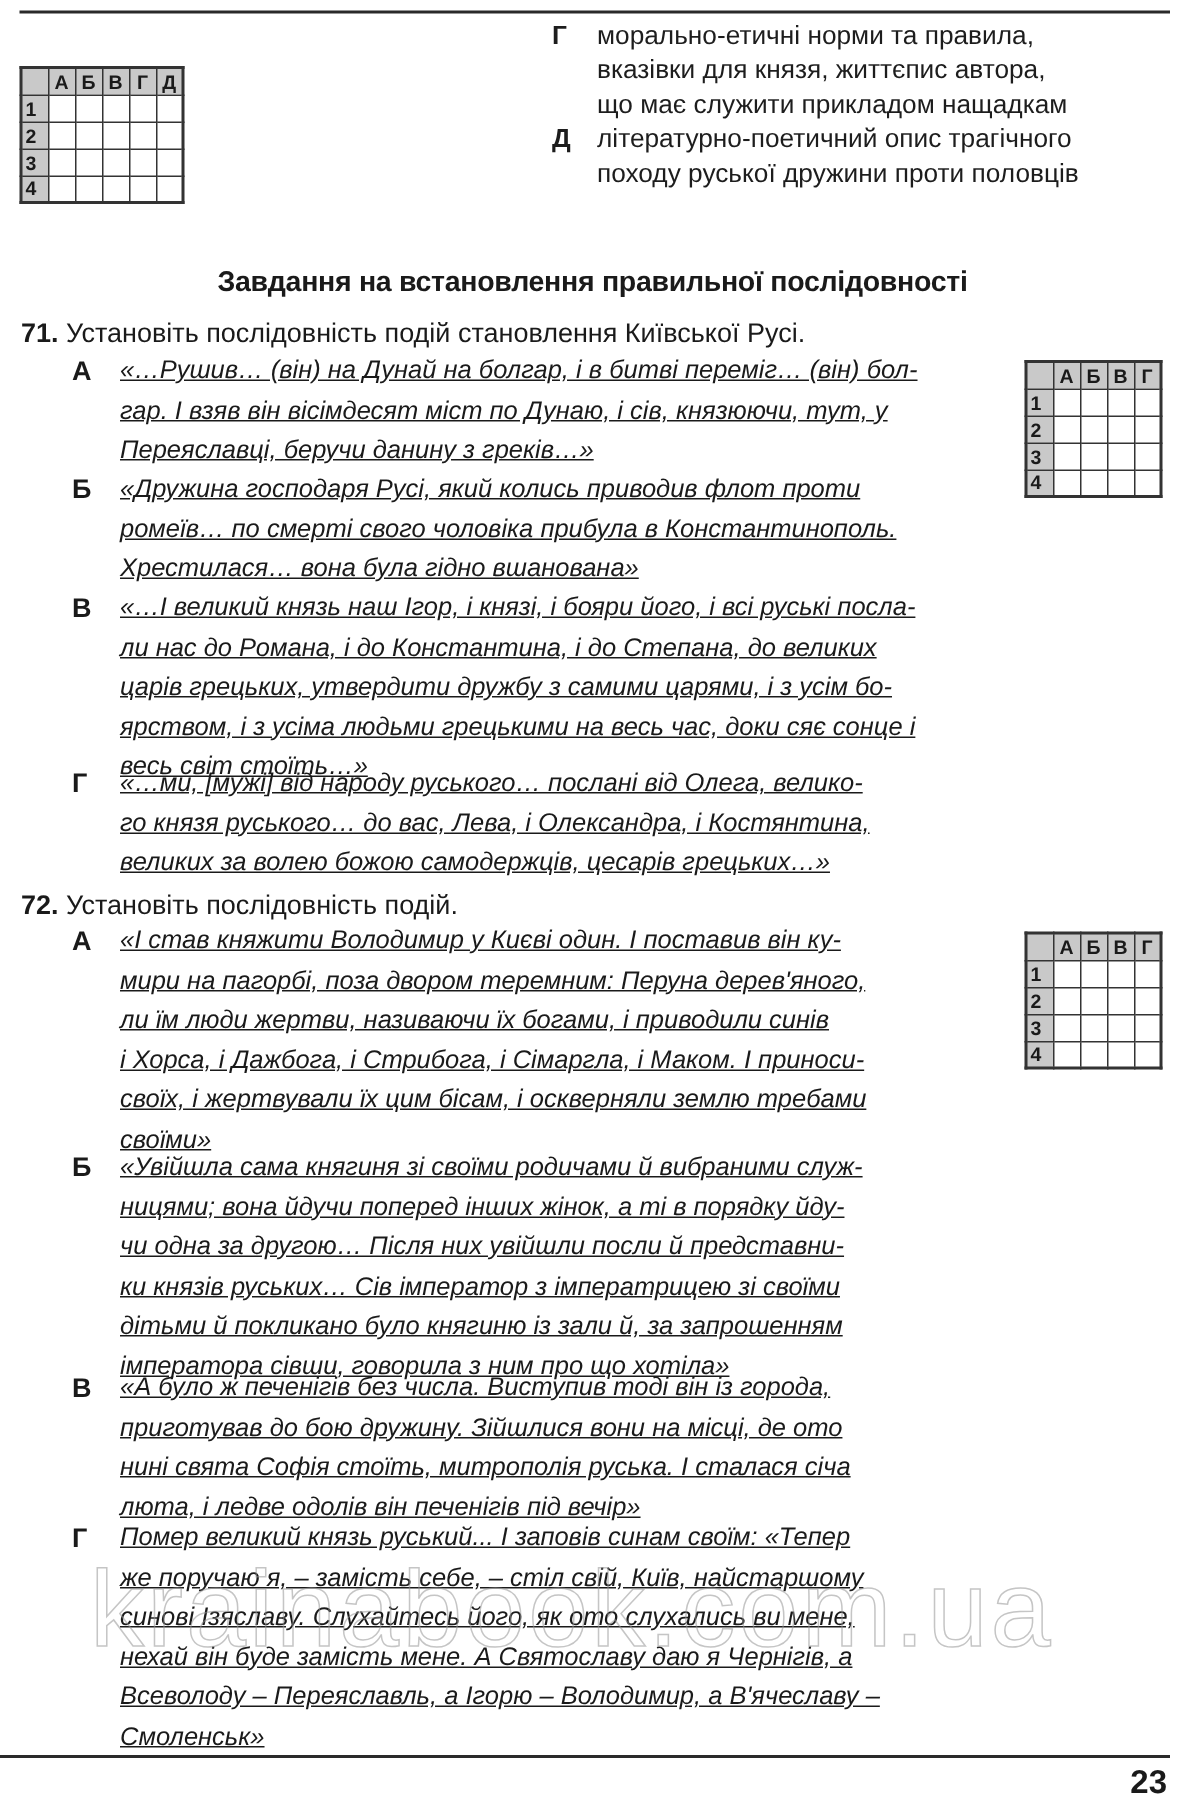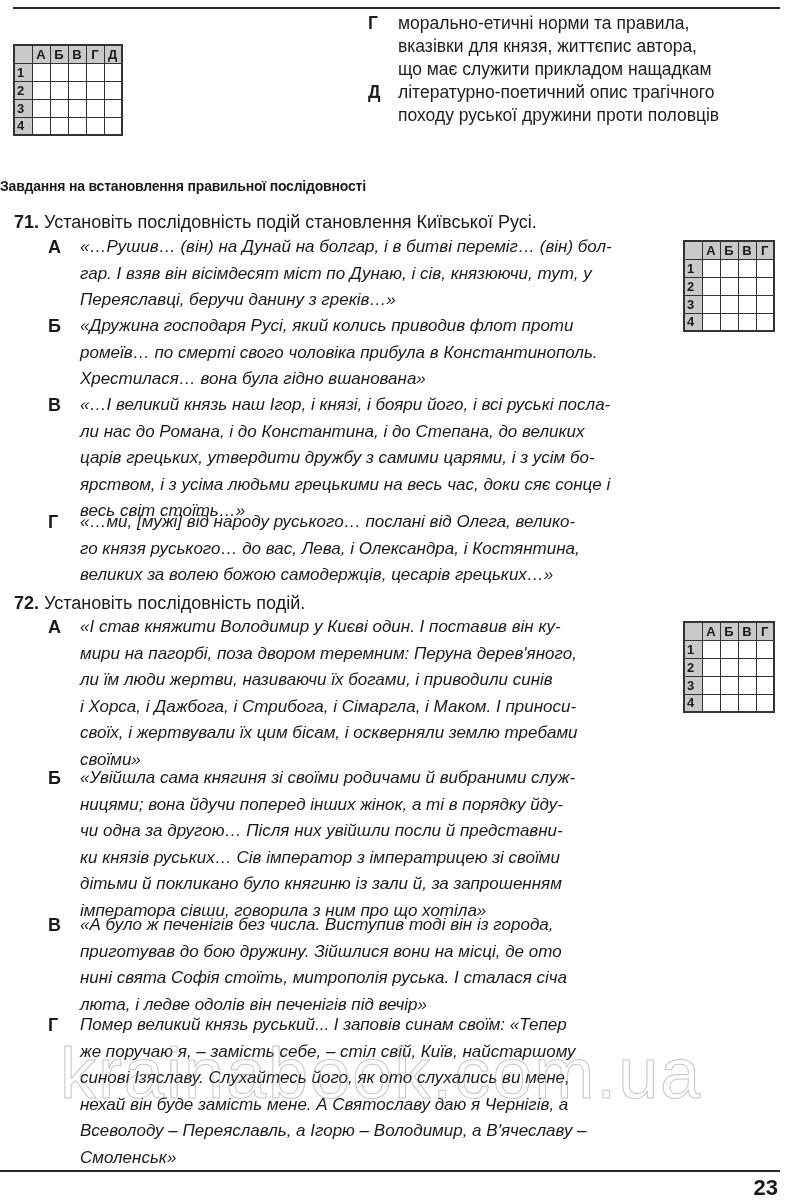--- a/index.html
+++ b/index.html
@@ -70,22 +70,22 @@
       font-weight: bold;
     }
     .opt-text { flex: 1; }
     .opt-text span { display: block; }
 
     .section-title {
       position: absolute;
       left: 0;
       width: 790px;
       top: 178px;
-      text-align: left;
-      font-size: 14px;
+      text-align: center;
+      font-size: 19px;
       font-weight: bold;
       letter-spacing: -0.2px;
     }
 
     .question {
       position: absolute;
       left: 14px;
       font-size: 18px;
       line-height: 24px;
     }
@@ -104,21 +104,21 @@
       flex: none;
       font-weight: bold;
       font-style: normal;
       font-size: 18px;
     }
     .item .quote {
       flex: 1;
       font-style: italic;
       text-align: justify;
     }
-    .item .quote span { display: block; }
+    .item .quote span { display: block; text-decoration: underline; }
     .item .quote span.last { text-align: left; }
 
     .watermark {
       position: absolute;
       left: 60px;
       top: 1032px;
       font-size: 72px;
       font-family: "Liberation Sans", sans-serif;
       color: transparent;
       -webkit-text-stroke: 1px rgba(150,150,150,0.55);

